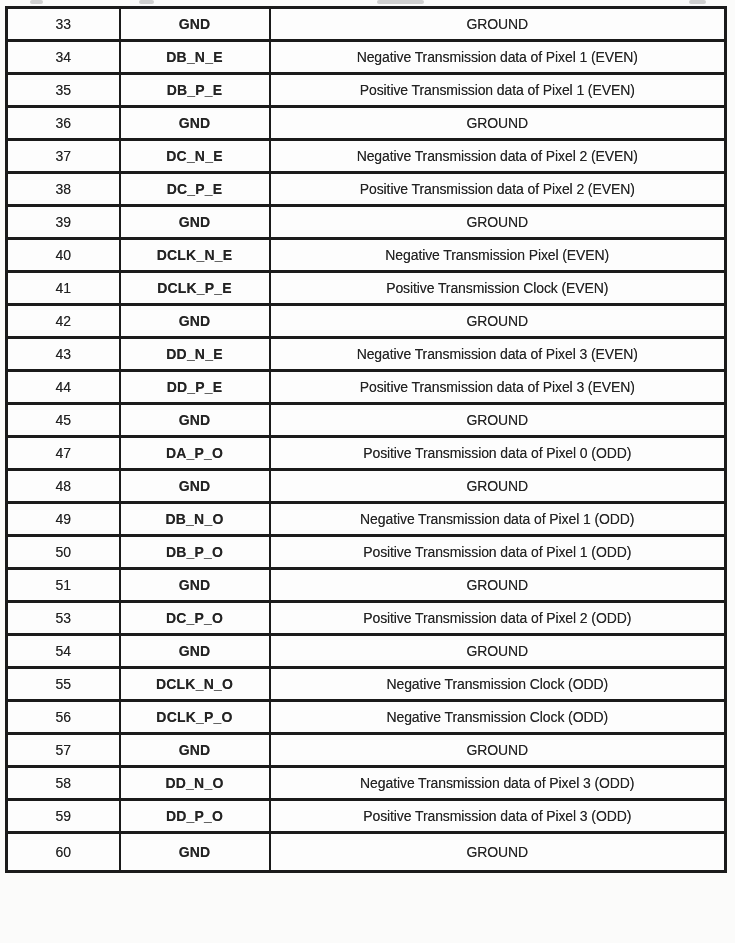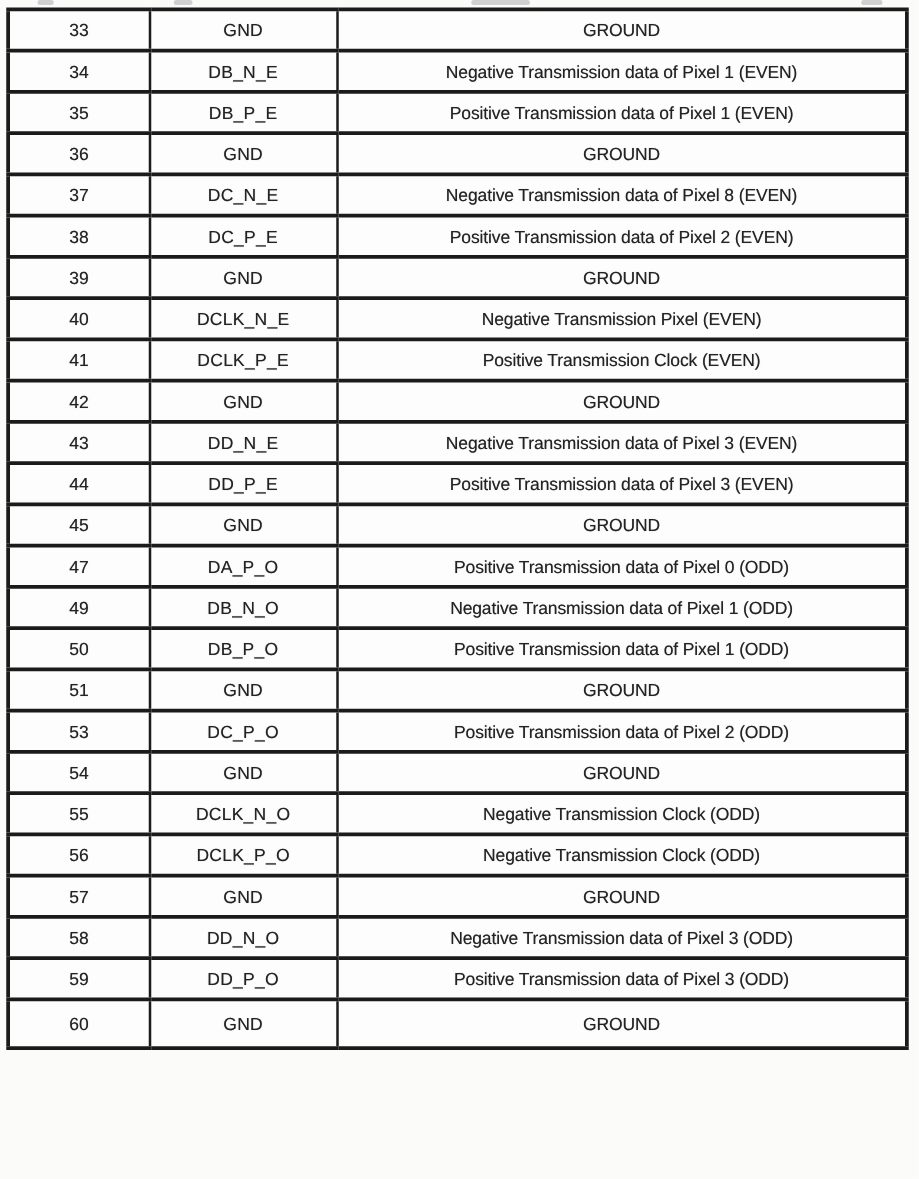--- a/index.html
+++ b/index.html
@@ -54,21 +54,21 @@
     font-size: 14px;
     color: #232323;
     text-shadow: 0 0 0.6px rgba(35,35,35,0.55);
     white-space: nowrap;
     overflow: hidden;
   }
   table.pin-table tr:last-child td {
     height: 36px;
   }
   .col-pin    { width: 113px; }
-  .col-signal { width: 150px; letter-spacing: 0.2px; }
+  .col-signal { width: 150px; letter-spacing: 0.2px; font-weight: bold; }
   .col-desc   { letter-spacing: -0.1px; }
 </style>
 </head>
 <body>
 
 <div class="page">
   <div class="scan-artifact a1"></div>
   <div class="scan-artifact a2"></div>
   <div class="scan-artifact a3"></div>
   <div class="scan-artifact a4"></div>
@@ -96,21 +96,21 @@
           <td class="col-desc">Positive Transmission data of Pixel 1 (EVEN)</td>
         </tr>
         <tr>
           <td class="col-pin">36</td>
           <td class="col-signal">GND</td>
           <td class="col-desc">GROUND</td>
         </tr>
         <tr>
           <td class="col-pin">37</td>
           <td class="col-signal">DC_N_E</td>
-          <td class="col-desc">Negative Transmission data of Pixel 8 (EVEN)</td>
+          <td class="col-desc">Negative Transmission data of Pixel 2 (EVEN)</td>
         </tr>
         <tr>
           <td class="col-pin">38</td>
           <td class="col-signal">DC_P_E</td>
           <td class="col-desc">Positive Transmission data of Pixel 2 (EVEN)</td>
         </tr>
         <tr>
           <td class="col-pin">39</td>
           <td class="col-signal">GND</td>
           <td class="col-desc">GROUND</td>
@@ -144,20 +144,25 @@
           <td class="col-pin">45</td>
           <td class="col-signal">GND</td>
           <td class="col-desc">GROUND</td>
         </tr>
         <tr>
           <td class="col-pin">47</td>
           <td class="col-signal">DA_P_O</td>
           <td class="col-desc">Positive Transmission data of Pixel 0 (ODD)</td>
         </tr>
         <tr>
+          <td class="col-pin">48</td>
+          <td class="col-signal">GND</td>
+          <td class="col-desc">GROUND</td>
+        </tr>
+        <tr>
           <td class="col-pin">49</td>
           <td class="col-signal">DB_N_O</td>
           <td class="col-desc">Negative Transmission data of Pixel 1 (ODD)</td>
         </tr>
         <tr>
           <td class="col-pin">50</td>
           <td class="col-signal">DB_P_O</td>
           <td class="col-desc">Positive Transmission data of Pixel 1 (ODD)</td>
         </tr>
         <tr>

